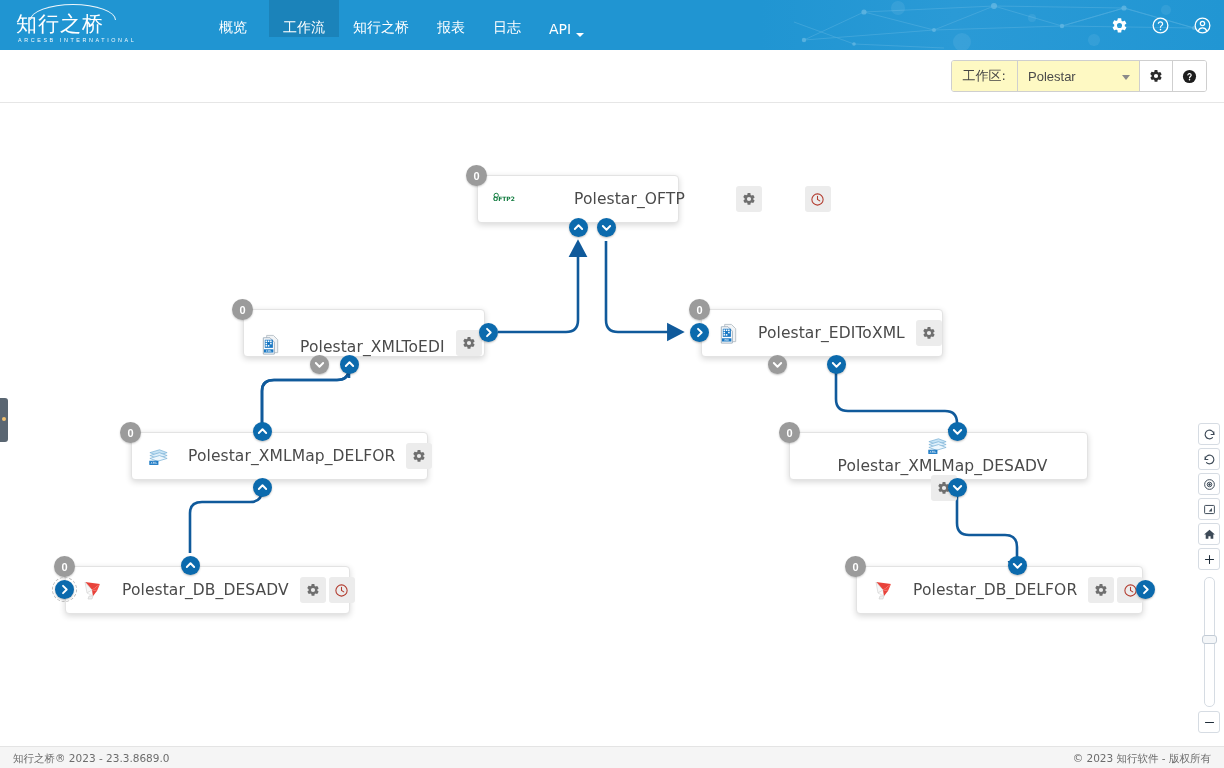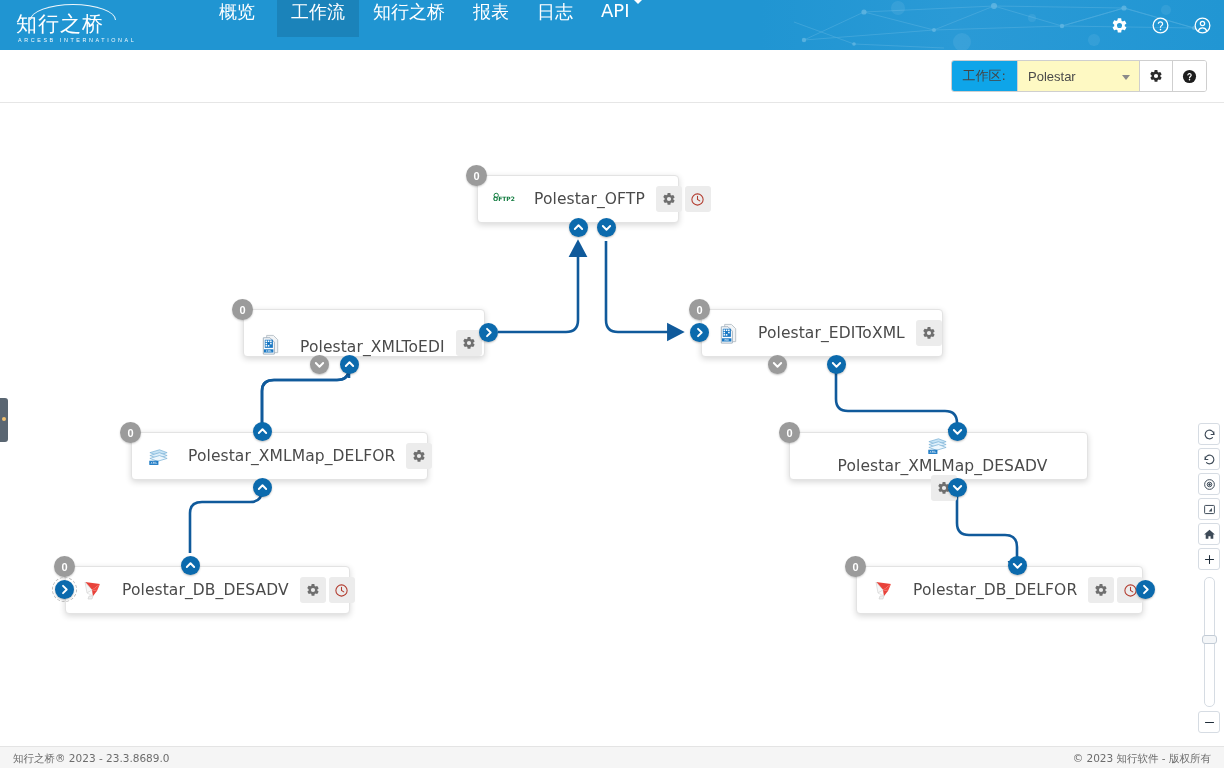--- a/index.html
+++ b/index.html
@@ -42,23 +42,23 @@
   .brand-en {
     position: absolute; left: 2px; top: 33px;
     font-size: 5.4px; letter-spacing: 2.6px; line-height: 8px;
     white-space: nowrap; opacity: .95;
   }
   .nav {
     position: absolute; left: 205px; top: 0;
     height: 50px; display: flex; align-items: stretch;
   }
   .nav-item {
-    display: flex; align-items: flex-start;
+    display: flex; align-items: flex-end;
     padding: 0 14px; height: 37px;
-    color: #ffffff; font-size: 18px;
+    color: #ffffff; font-size: 14px;
     text-decoration: none; white-space: nowrap;
     cursor: pointer;
     font-family: "DejaVu Sans", sans-serif;
   }
   .nav-item.active { background: #1b83ba; margin-left: 8px; }
   .caret-dn {
     display: inline-block; margin-left: 5px;
     border-left: 4px solid transparent;
     border-right: 4px solid transparent;
     border-top: 4px solid #fff;
@@ -77,21 +77,21 @@
     border-bottom: 1px solid #e6e6e6;
   }
   .ws-group {
     position: absolute; right: 17px; top: 10px;
     display: flex; align-items: stretch; height: 32px;
     border: 1px solid #cfcfcf; border-radius: 3px;
     background: #fff; overflow: hidden;
   }
   .ws-label {
     display: flex; align-items: center; padding: 0 11px;
-    background: #0ea5e9; color: #444; font-size: 13px;
+    background: #fef9c3; color: #444; font-size: 13px;
     border-right: 1px solid #cfcfcf; white-space: nowrap;
     font-family: "DejaVu Sans", sans-serif;
   }
   .ws-select {
     position: relative; display: flex; align-items: center;
     width: 122px; padding: 0 10px; font-size: 13px; color: #4a4a4a;
     border-right: 1px solid #cfcfcf; cursor: pointer; background: #fef9c3;
   }
   .ws-select .tri {
     position: absolute; right: 9px; top: 14px;
@@ -347,21 +347,21 @@
 
       <path d="M190 450 L190 410 Q190 399 202 399 L250 399 Q262 399 262 387 L262 362" marker-end="url(#ah)"></path>
 
       <path d="M836 260 L836 296 Q836 308 848 308 L945 308 Q957 308 957 320 L957 338" marker-end="url(#ah)"></path>
 
       <path d="M957 392 L957 420 Q957 432 969 432 L1005 432 Q1017 432 1017 444 L1017 470" marker-end="url(#ah)"></path>
     </g>
   </svg>
 
   <div class="badge" style="left:466px;top:62px;">0</div>
-  <div class="node" style="left:477px;top:72px;width:202px;">
+  <div class="node" style="left:477px;top:72px;width:202px;gap:40px;">
     <div class="node-icon">
       <svg width="24" height="18" viewBox="0 0 40 26">
         <text x="20" y="17" text-anchor="middle" font-family="DejaVu Sans, sans-serif" font-size="10" font-weight="bold" fill="#0f7a3d">OFTP2</text>
         <circle cx="7" cy="7" r="3.6" fill="none" stroke="#0f7a3d" stroke-width="1.6"></circle>
       </svg>
     </div>
     <div class="node-title">Polestar_OFTP</div>
     <div class="node-btn">
       <svg width="14" height="14" viewBox="0 0 24 24" fill="#6f6f6f">
           <path d="M19.4 13a7.6 7.6 0 0 0 0-2l2.1-1.6a.5.5 0 0 0 .1-.6l-2-3.4a.5.5 0 0 0-.6-.2l-2.5 1a7.3 7.3 0 0 0-1.7-1L14.5 2a.5.5 0 0 0-.5-.4h-4a.5.5 0 0 0-.5.4l-.3 2.7c-.6.2-1.2.6-1.7 1l-2.5-1a.5.5 0 0 0-.6.2l-2 3.4a.5.5 0 0 0 .1.6L4.6 11a7.6 7.6 0 0 0 0 2l-2.1 1.6a.5.5 0 0 0-.1.6l2 3.4c.1.2.4.3.6.2l2.5-1c.5.4 1.1.8 1.7 1l.3 2.7c0 .3.3.5.5.5h4c.2 0 .5-.2.5-.5l.3-2.7c.6-.2 1.2-.6 1.7-1l2.5 1c.2.1.5 0 .6-.2l2-3.4a.5.5 0 0 0-.1-.6L19.4 13zM12 15.6A3.6 3.6 0 1 1 12 8.4a3.6 3.6 0 0 1 0 7.2z"></path>

